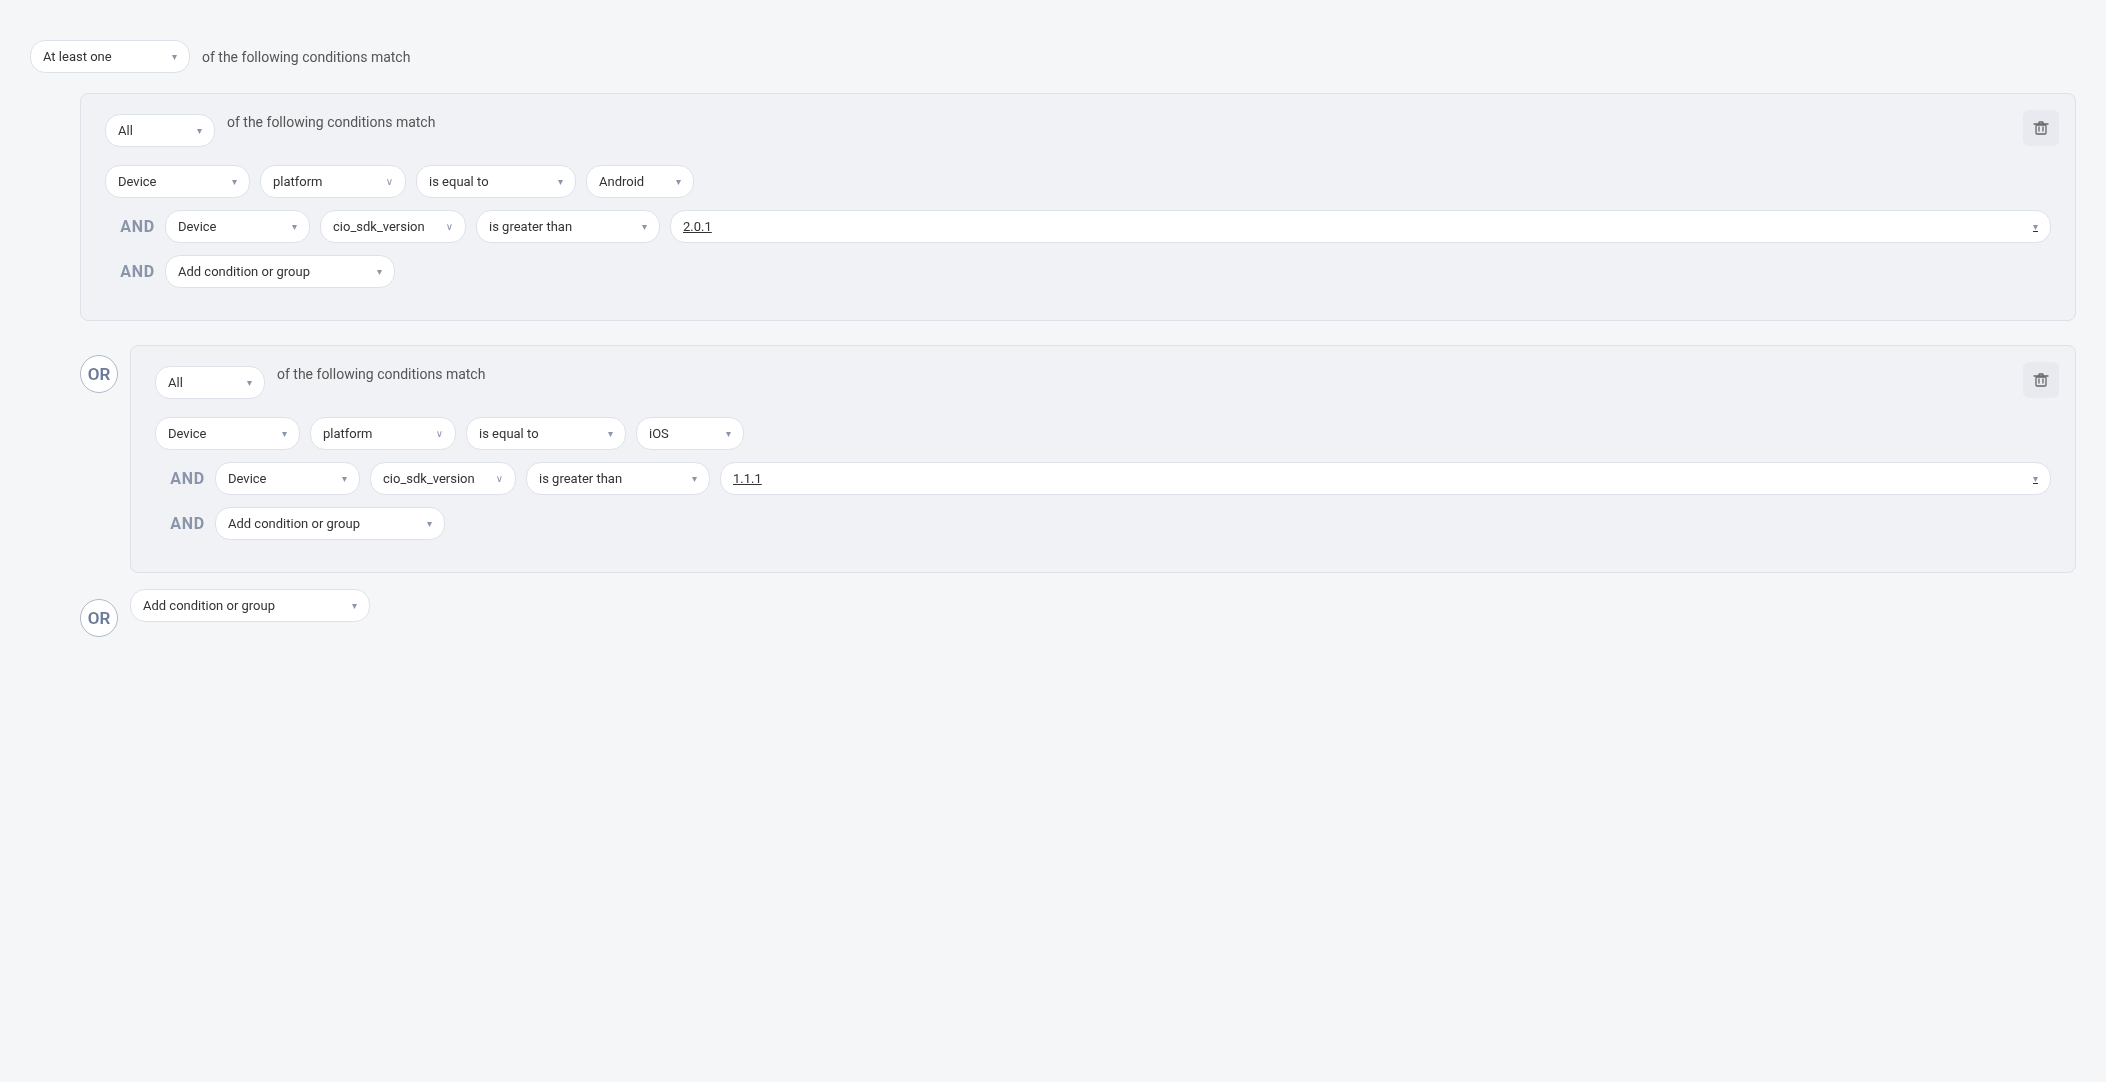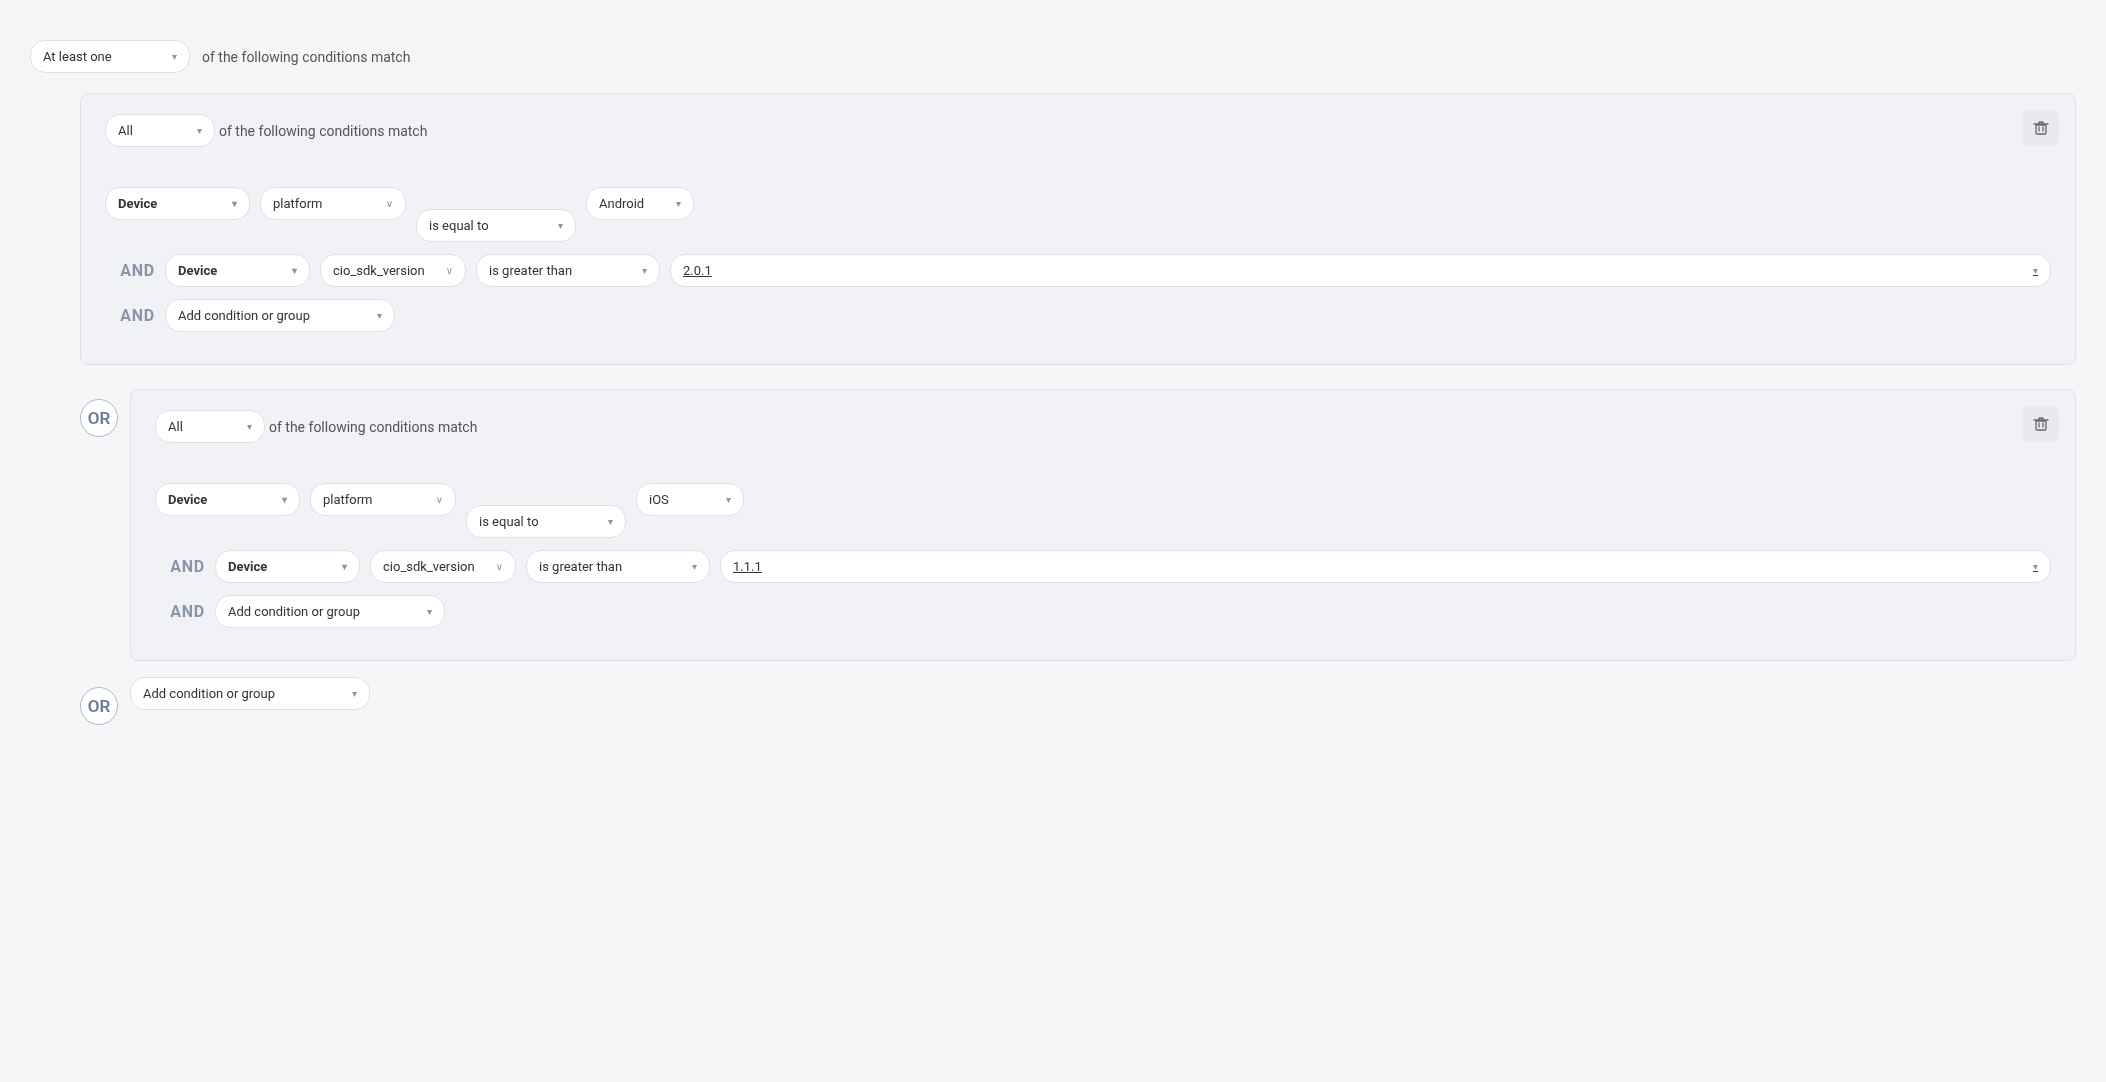--- a/index.html
+++ b/index.html
@@ -45,22 +45,22 @@
       background: #f0f2f5;
       border: 1px solid #dde1ea;
       border-radius: 8px;
       padding: 20px 24px;
       flex: 1;
       position: relative;
     }
 
     .group-header {
       display: flex;
-      align-items: center;
-      gap: 4px;
+      align-items: flex-start;
+      gap: 12px;
       margin-bottom: 18px;
     }
 
     .group-header-text {
       font-size: 14px;
       color: #555;
     }
 
     .delete-btn {
       position: absolute;
@@ -116,23 +116,23 @@
       gap: 8px;
       white-space: nowrap;
     }
 
     .select-box .chevron {
       color: #8a95aa;
       font-size: 10px;
       flex-shrink: 0;
     }
 
-    .select-device { width: 145px; font-weight: bold; }
+    .select-device { width: 145px; }
     .select-platform { width: 146px; }
-    .select-operator { width: 160px; margin-top: 44px; }
+    .select-operator { width: 160px; }
     .select-value { width: 108px; }
     .select-operator-wide { width: 184px; }
     .select-value-wide { flex: 1; min-width: 200px; text-decoration: underline; }
     .select-all { width: 110px; }
     .select-add { width: 230px; }
     .select-top { width: 160px; }
     .select-add-outer { width: 240px; }
 
     .conditions-wrap {
       position: relative;

